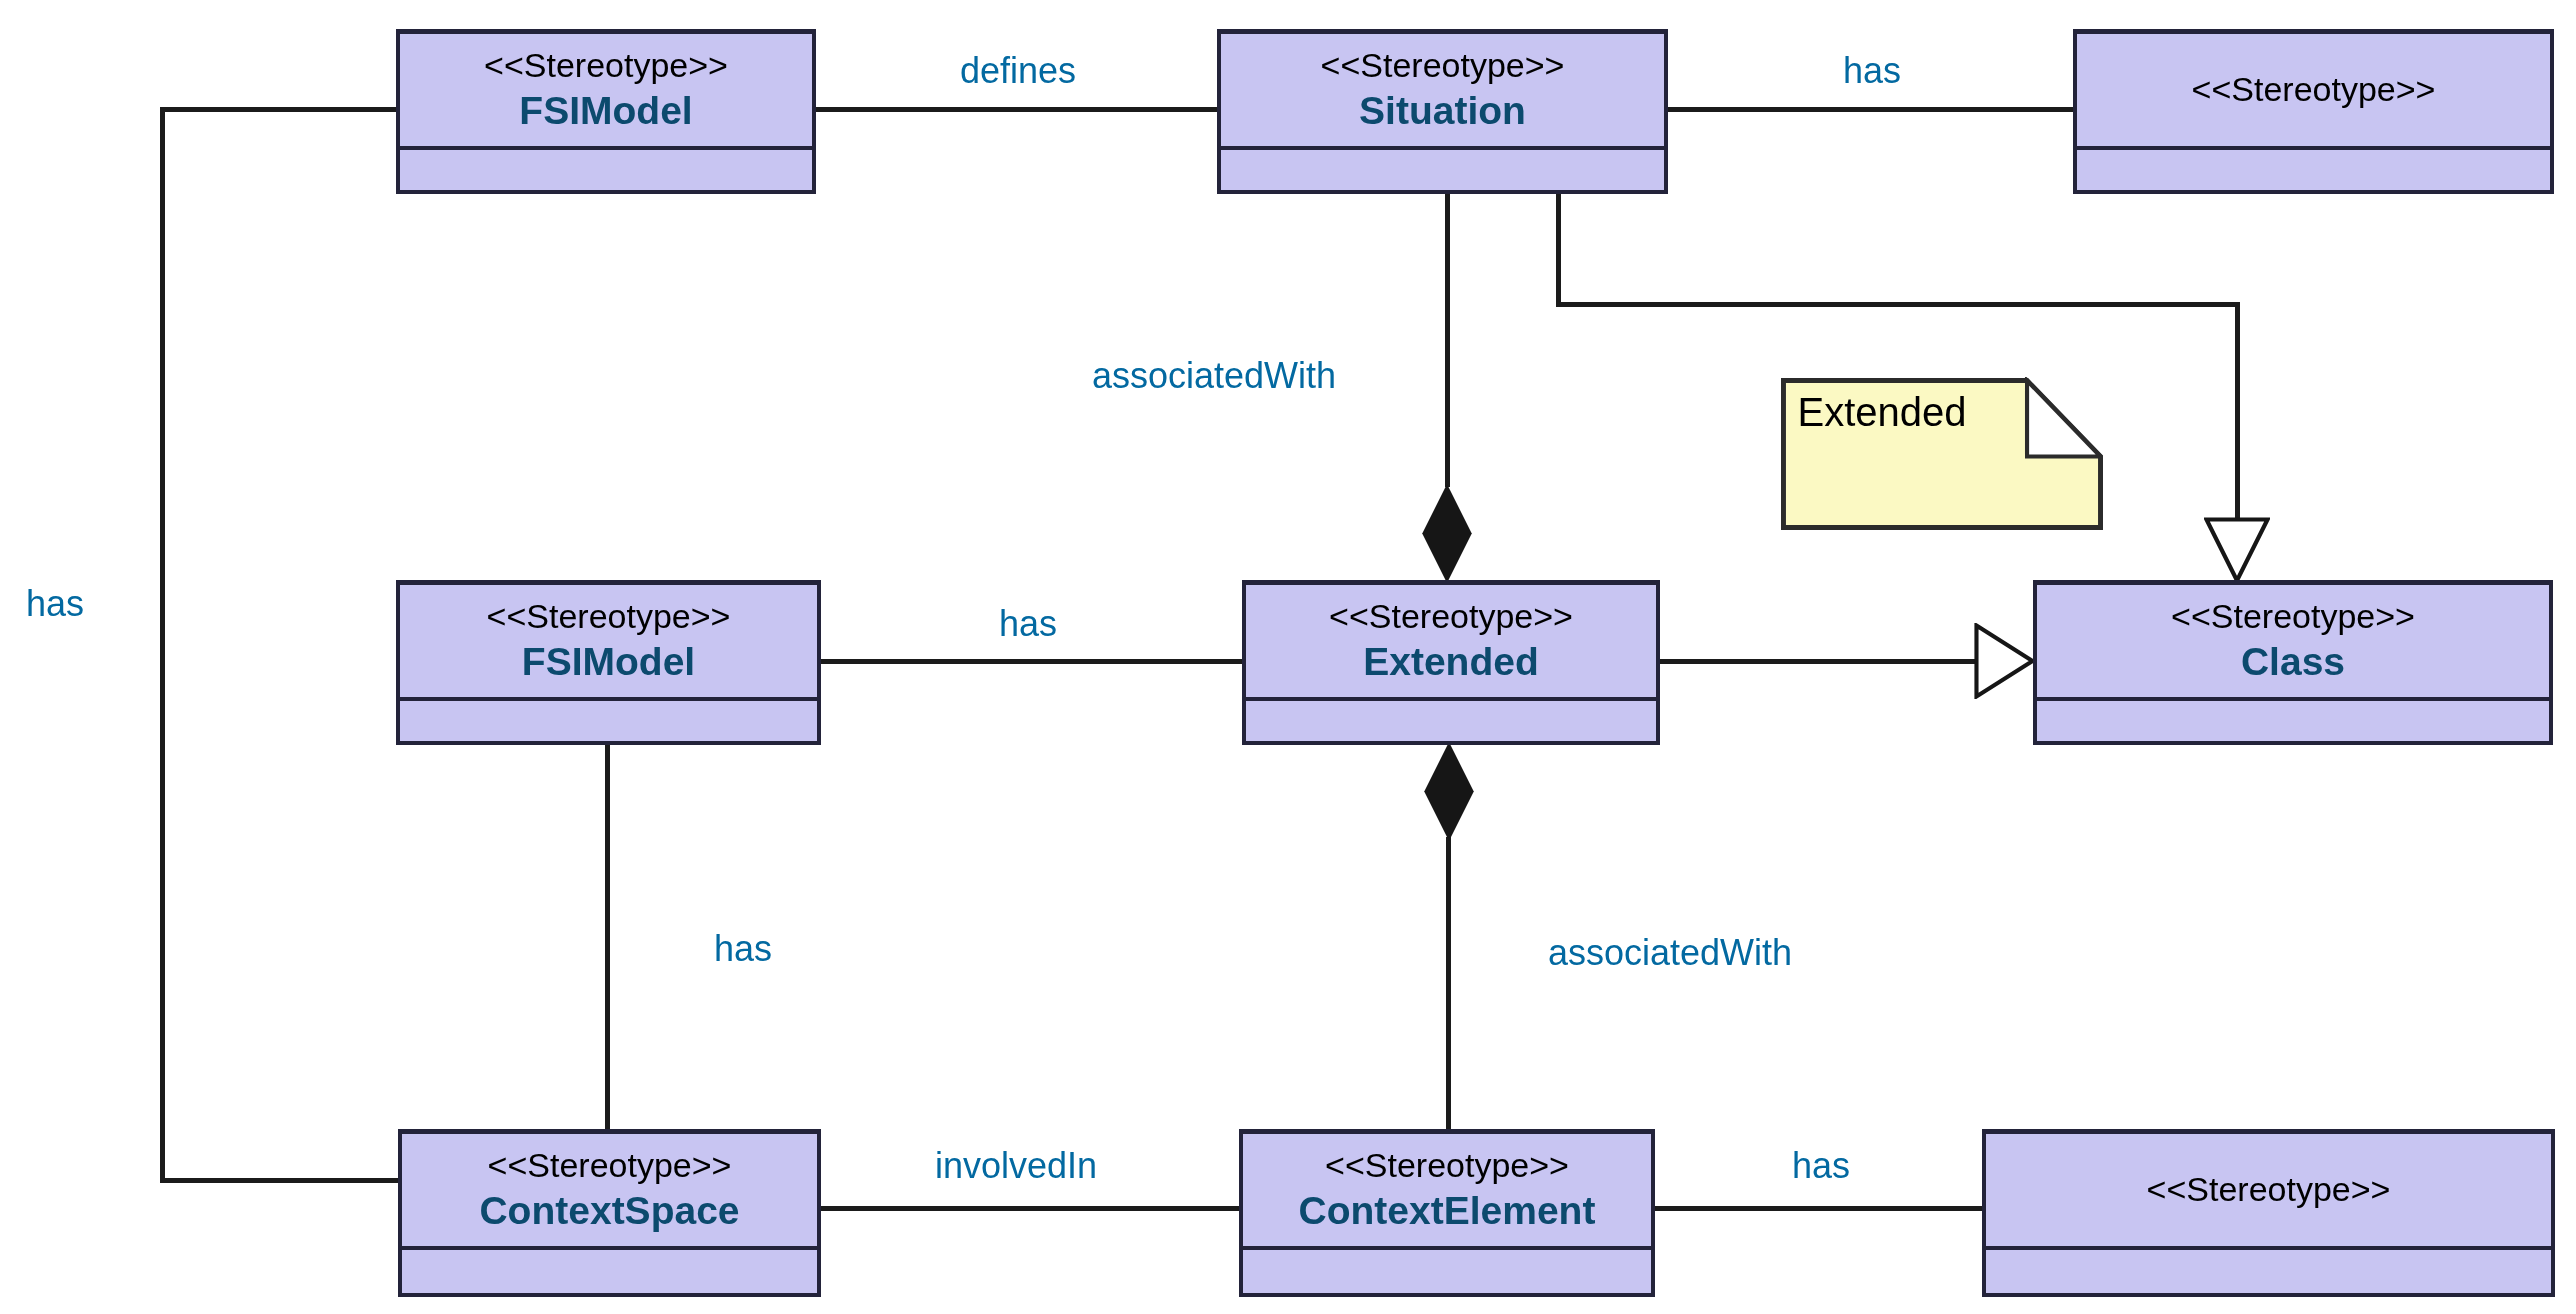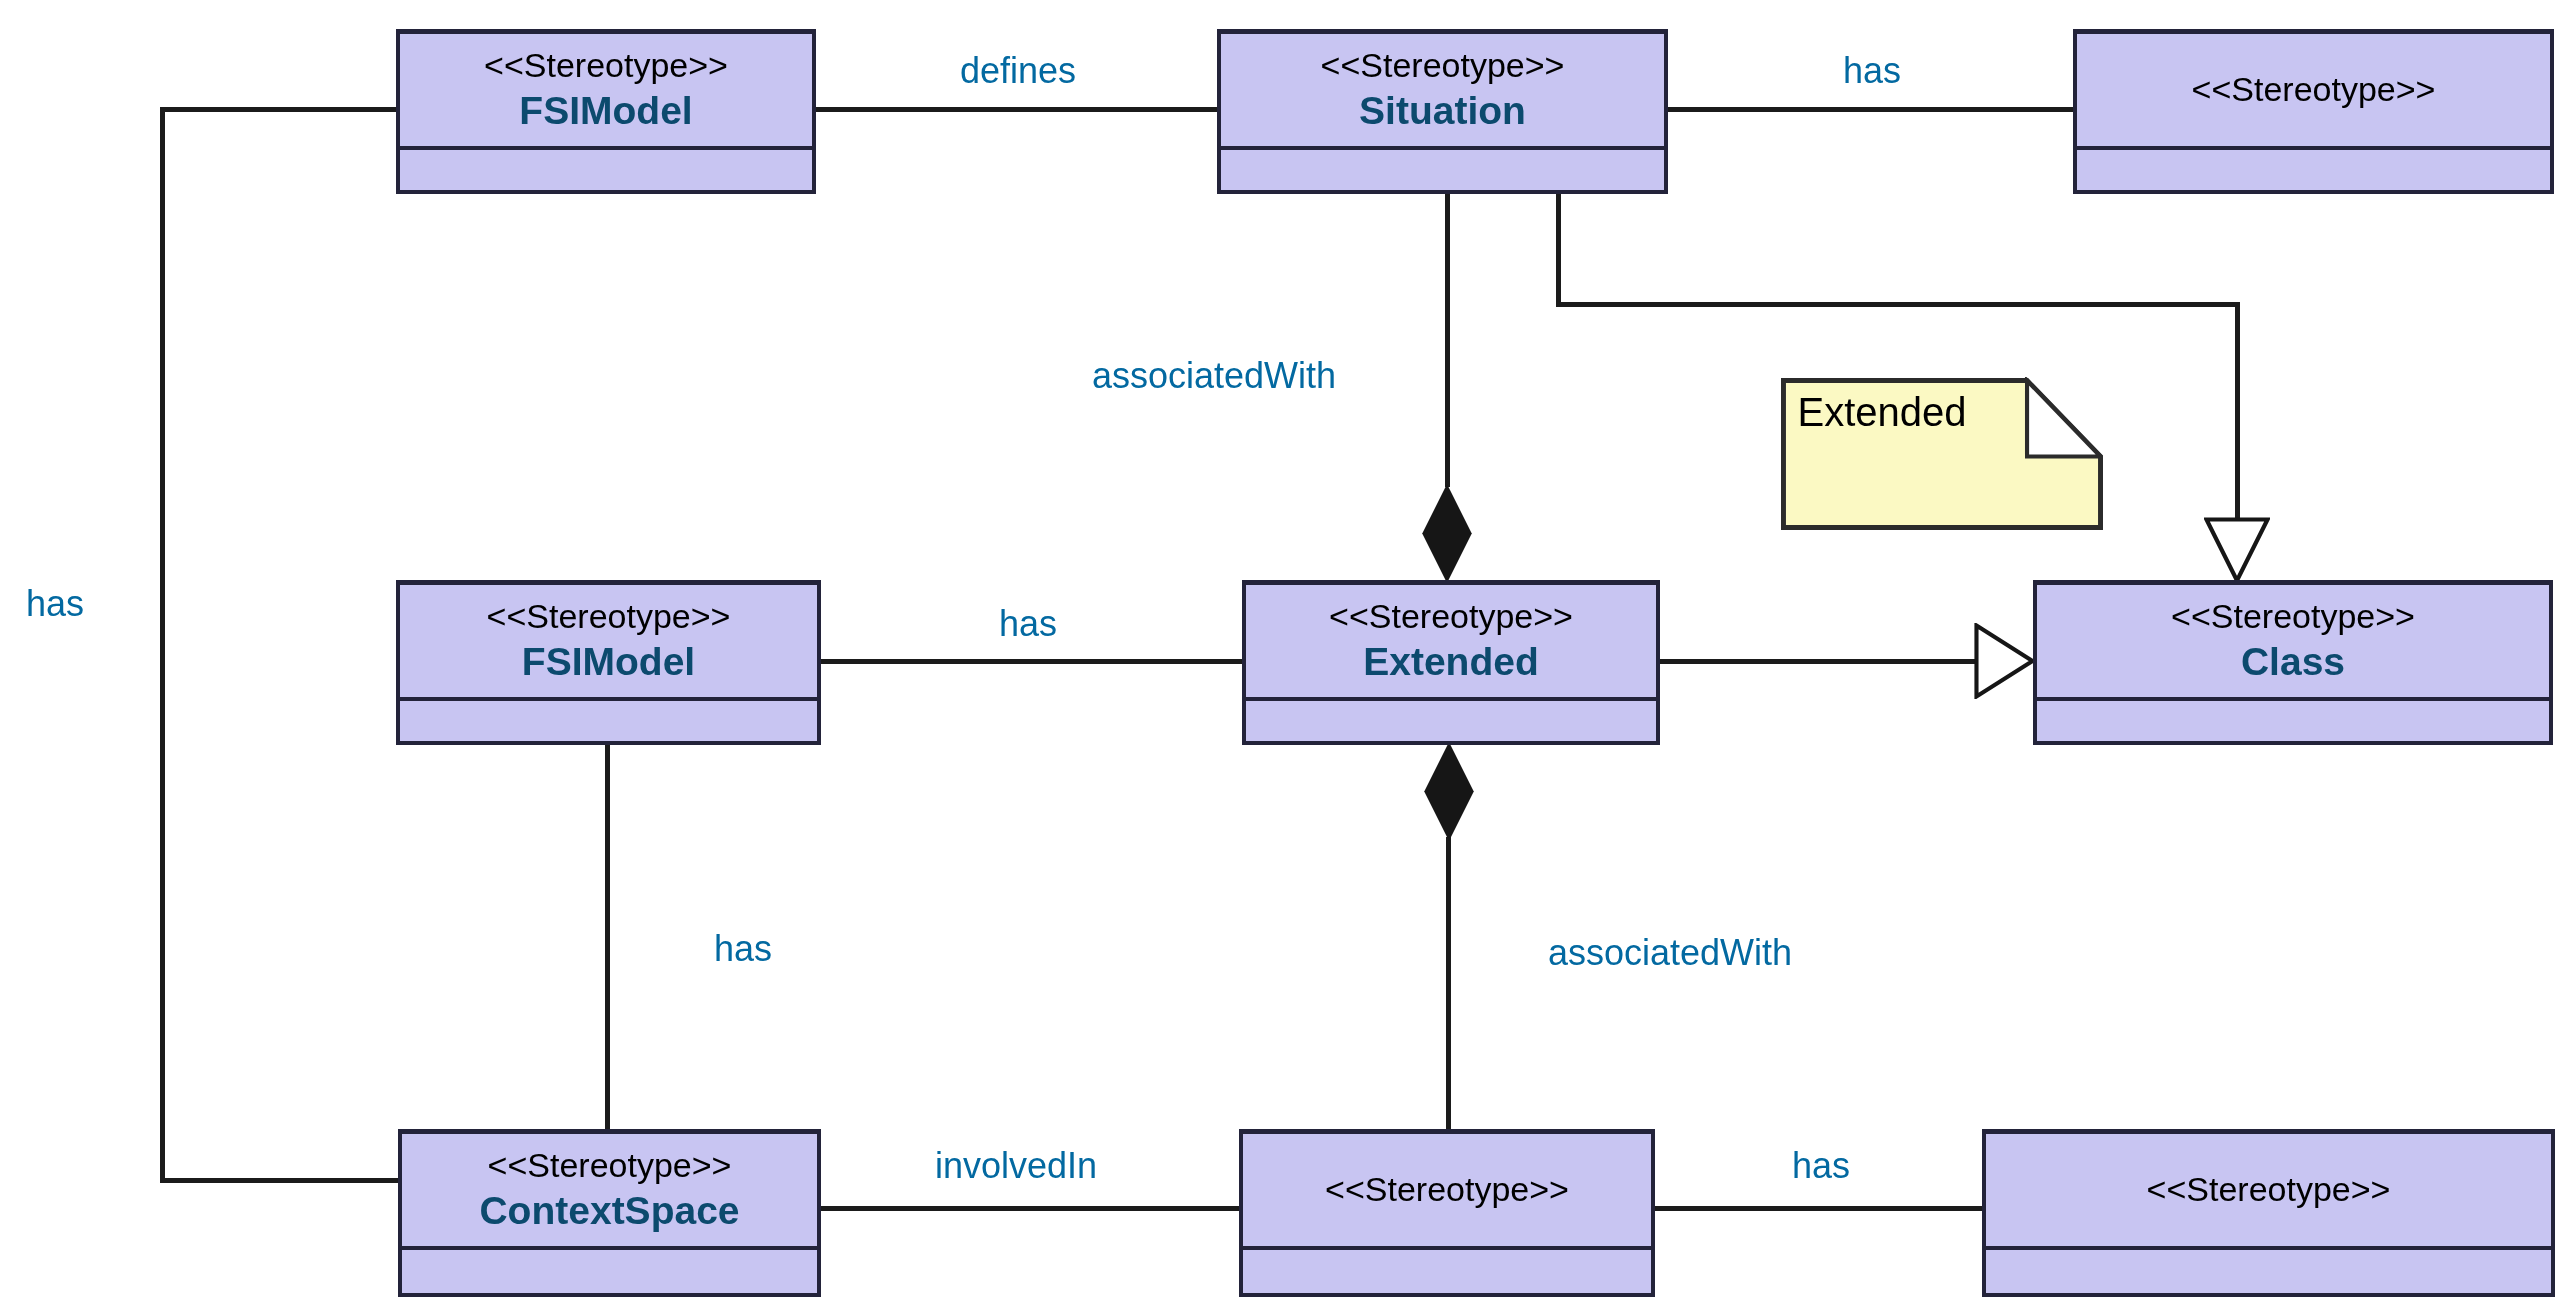--- a/index.html
+++ b/index.html
@@ -135,20 +135,21 @@
     <div class="title">
       <div class="stereo">&lt;&lt;Stereotype&gt;&gt;</div>
       <div class="nname">ContextSpace</div>
     </div>
     <div class="attrs"></div>
   </div>
 
   <div class="node" style="left:1239px;top:1129px;width:416px;height:168px">
     <div class="title">
       <div class="stereo">&lt;&lt;Stereotype&gt;&gt;</div>
+      <div class="nname">ContextElement</div>
     </div>
     <div class="attrs"></div>
   </div>
 
   <div class="node" style="left:1982px;top:1129px;width:573px;height:168px">
     <div class="title">
       <div class="stereo">&lt;&lt;Stereotype&gt;&gt;</div>
     </div>
     <div class="attrs"></div>
   </div>

